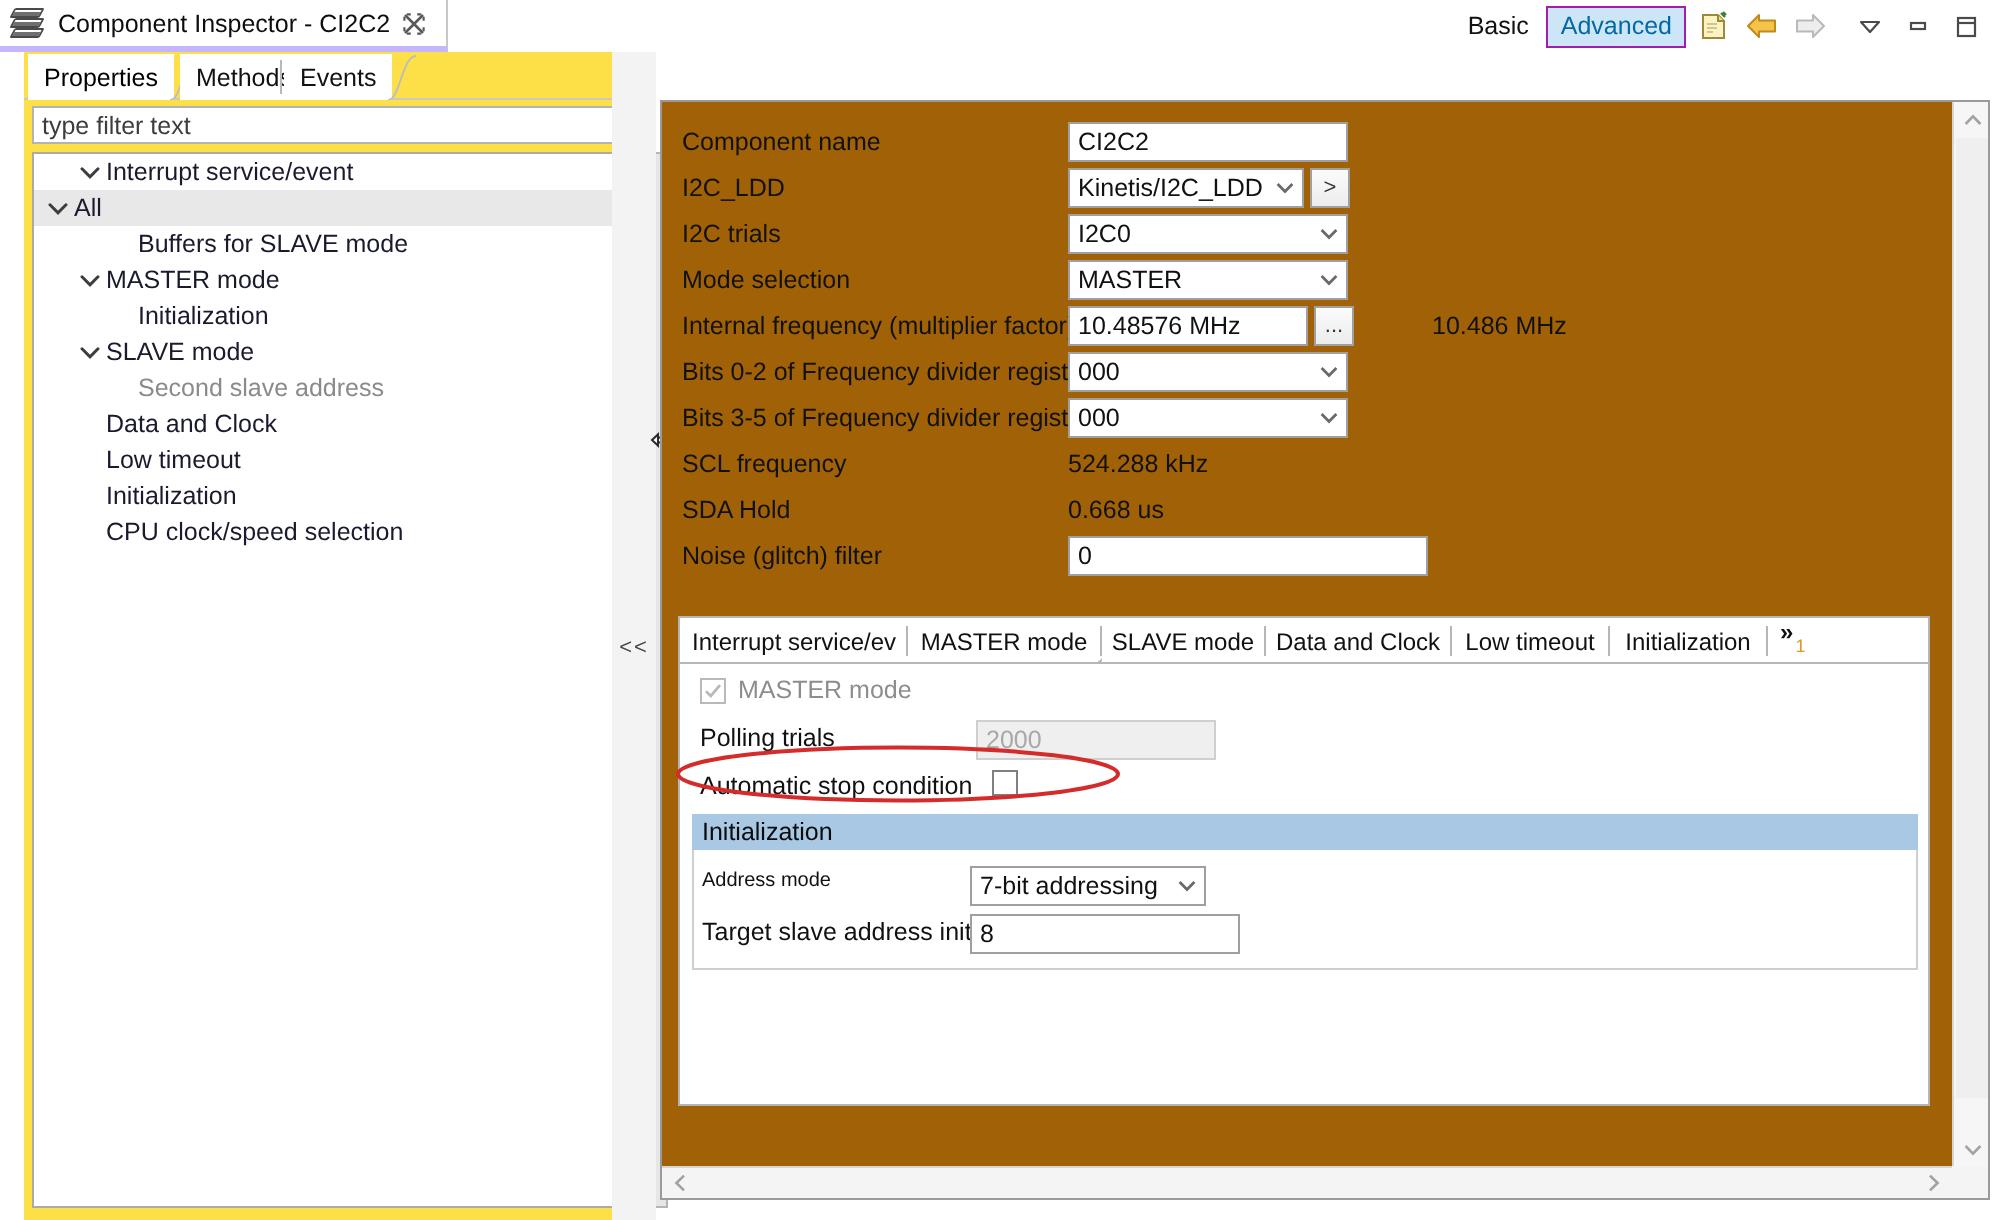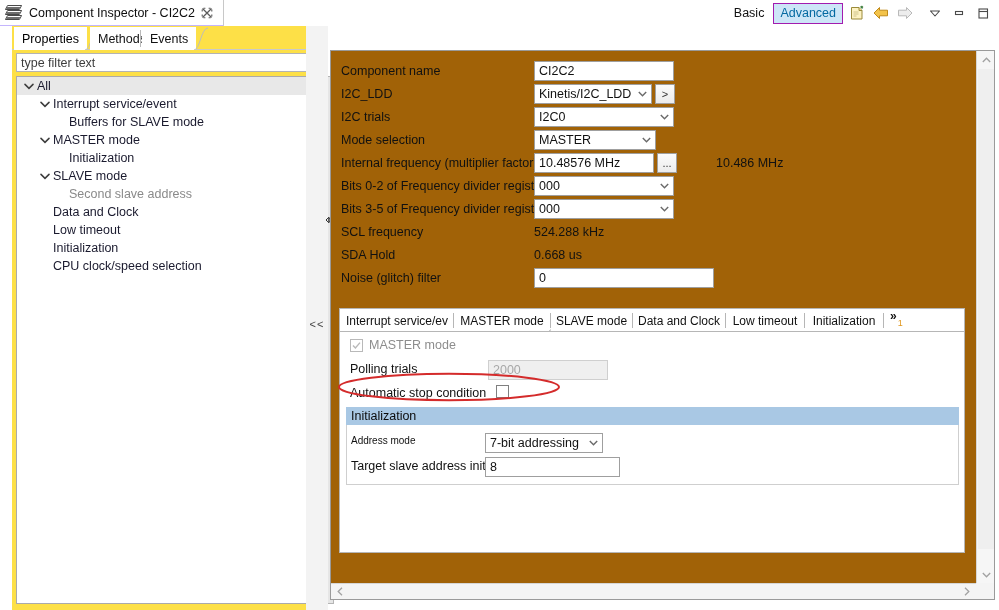--- a/index.html
+++ b/index.html
@@ -23,21 +23,21 @@
   #titlebar {
     position: absolute; left: 0; top: 0; width: 999px; height: 26px;
     background: #ffffff;
   }
   #view-tab {
     position: absolute; left: 0; top: 0; height: 26px;
     display: flex; align-items: center; gap: 6px;
     padding: 0 10px 0 6px;
     background: #ffffff;
     border-right: 1px solid #c8c8c8;
-    border-bottom: 1px solid #c4b5fd;
+    border-bottom: 3px solid #c4b5fd;
   }
   #view-tab .vi-title { font-size: 12.5px; color: #0d0d0d; white-space: nowrap; }
   .stack-icon { width: 17px; height: 15px; position: relative; flex: 0 0 auto; }
   .stack-icon span {
     position: absolute; left: 0; width: 15px; height: 5px;
     background: linear-gradient(#fdfdfd 0 40%, #6f6f6f 40% 100%);
     border: 1px solid #4a4a4a;
     transform: skewX(-28deg);
     border-radius: 1px;
   }
@@ -358,35 +358,35 @@
         </span>
       </div>
     </div>
 
     <div id="filter-box">
       <span>type filter text</span>
     </div>
 
     <div id="tree-box">
       <div id="tree-rows">
+          <div class="tree-row" style="padding-left:20px;">
+            <span class="twisty">
+              <svg width="10" height="7" viewBox="0 0 10 7">
+                <path d="M1 1.4 L5 5.4 L9 1.4" stroke="#3d3d3d" stroke-width="1.5" fill="none" stroke-linecap="round"></path>
+              </svg>
+            </span>
+            <span>Interrupt service/event</span>
+          </div>
           <div class="tree-row sel" style="padding-left:4px;">
             <span class="twisty">
               <svg width="10" height="7" viewBox="0 0 10 7">
                 <path d="M1 1.4 L5 5.4 L9 1.4" stroke="#3d3d3d" stroke-width="1.5" fill="none" stroke-linecap="round"></path>
               </svg>
             </span>
             <span>All</span>
-          </div>
-          <div class="tree-row" style="padding-left:20px;">
-            <span class="twisty">
-              <svg width="10" height="7" viewBox="0 0 10 7">
-                <path d="M1 1.4 L5 5.4 L9 1.4" stroke="#3d3d3d" stroke-width="1.5" fill="none" stroke-linecap="round"></path>
-              </svg>
-            </span>
-            <span>Interrupt service/event</span>
           </div>
           <div class="tree-row" style="padding-left:36px;">
             <span class="twisty"></span>
             <span>Buffers for SLAVE mode</span>
           </div>
           <div class="tree-row" style="padding-left:20px;">
             <span class="twisty">
               <svg width="10" height="7" viewBox="0 0 10 7">
                 <path d="M1 1.4 L5 5.4 L9 1.4" stroke="#3d3d3d" stroke-width="1.5" fill="none" stroke-linecap="round"></path>
               </svg>
@@ -475,21 +475,21 @@
                   <svg width="9" height="6" viewBox="0 0 9 6">
                     <path d="M0.8 1 L4.5 4.8 L8.2 1" stroke="#6a6a6a" stroke-width="1.4" fill="none"></path>
                   </svg>
                 </span>
               </span>
             </span>
           </div>
           <div class="frow">
             <span class="flabel">Mode selection</span>
             <span class="fctl">
-              <span class="combo" style="width:122px;">
+              <span class="combo" style="width:140px;">
                 <span class="cv">MASTER</span>
                 <span class="caret">
                   <svg width="9" height="6" viewBox="0 0 9 6">
                     <path d="M0.8 1 L4.5 4.8 L8.2 1" stroke="#6a6a6a" stroke-width="1.4" fill="none"></path>
                   </svg>
                 </span>
               </span>
             </span>
           </div>
           <div class="frow">

